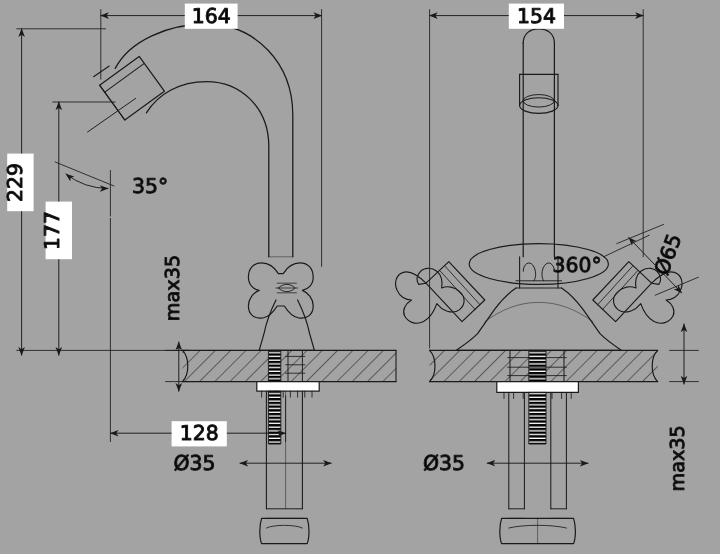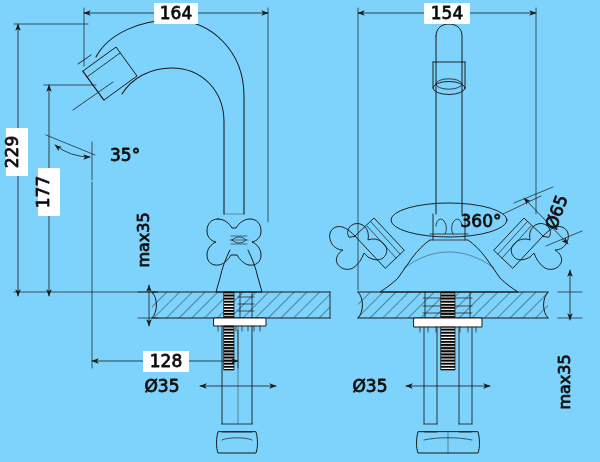--- a/index.html
+++ b/index.html
@@ -1,18 +1,18 @@
 <!DOCTYPE html>
 <html><head>
 <meta charset="utf-8">
 <style>
   html,body{margin:0;padding:0;background:#ffffff;}
   body{width:600px;height:462px;overflow:hidden;
        font-family:"DejaVu Sans","Liberation Sans",sans-serif;}
-  #sheet{position:relative;width:600px;height:462px;background:#7dd3fc;}
+  #sheet{position:relative;width:600px;height:462px;background:#a3a3a3;}
   svg{display:block;}
   .dimtext{font-family:"DejaVu Sans","Liberation Sans",sans-serif;
            font-size:17px;fill:#000;}
   .dimtext.small{font-size:16px;}
 </style>
 </head>
 <body>
 
 <div id="sheet">
 <svg width="600" height="462" viewBox="0 0 600 462" shape-rendering="geometricPrecision">

